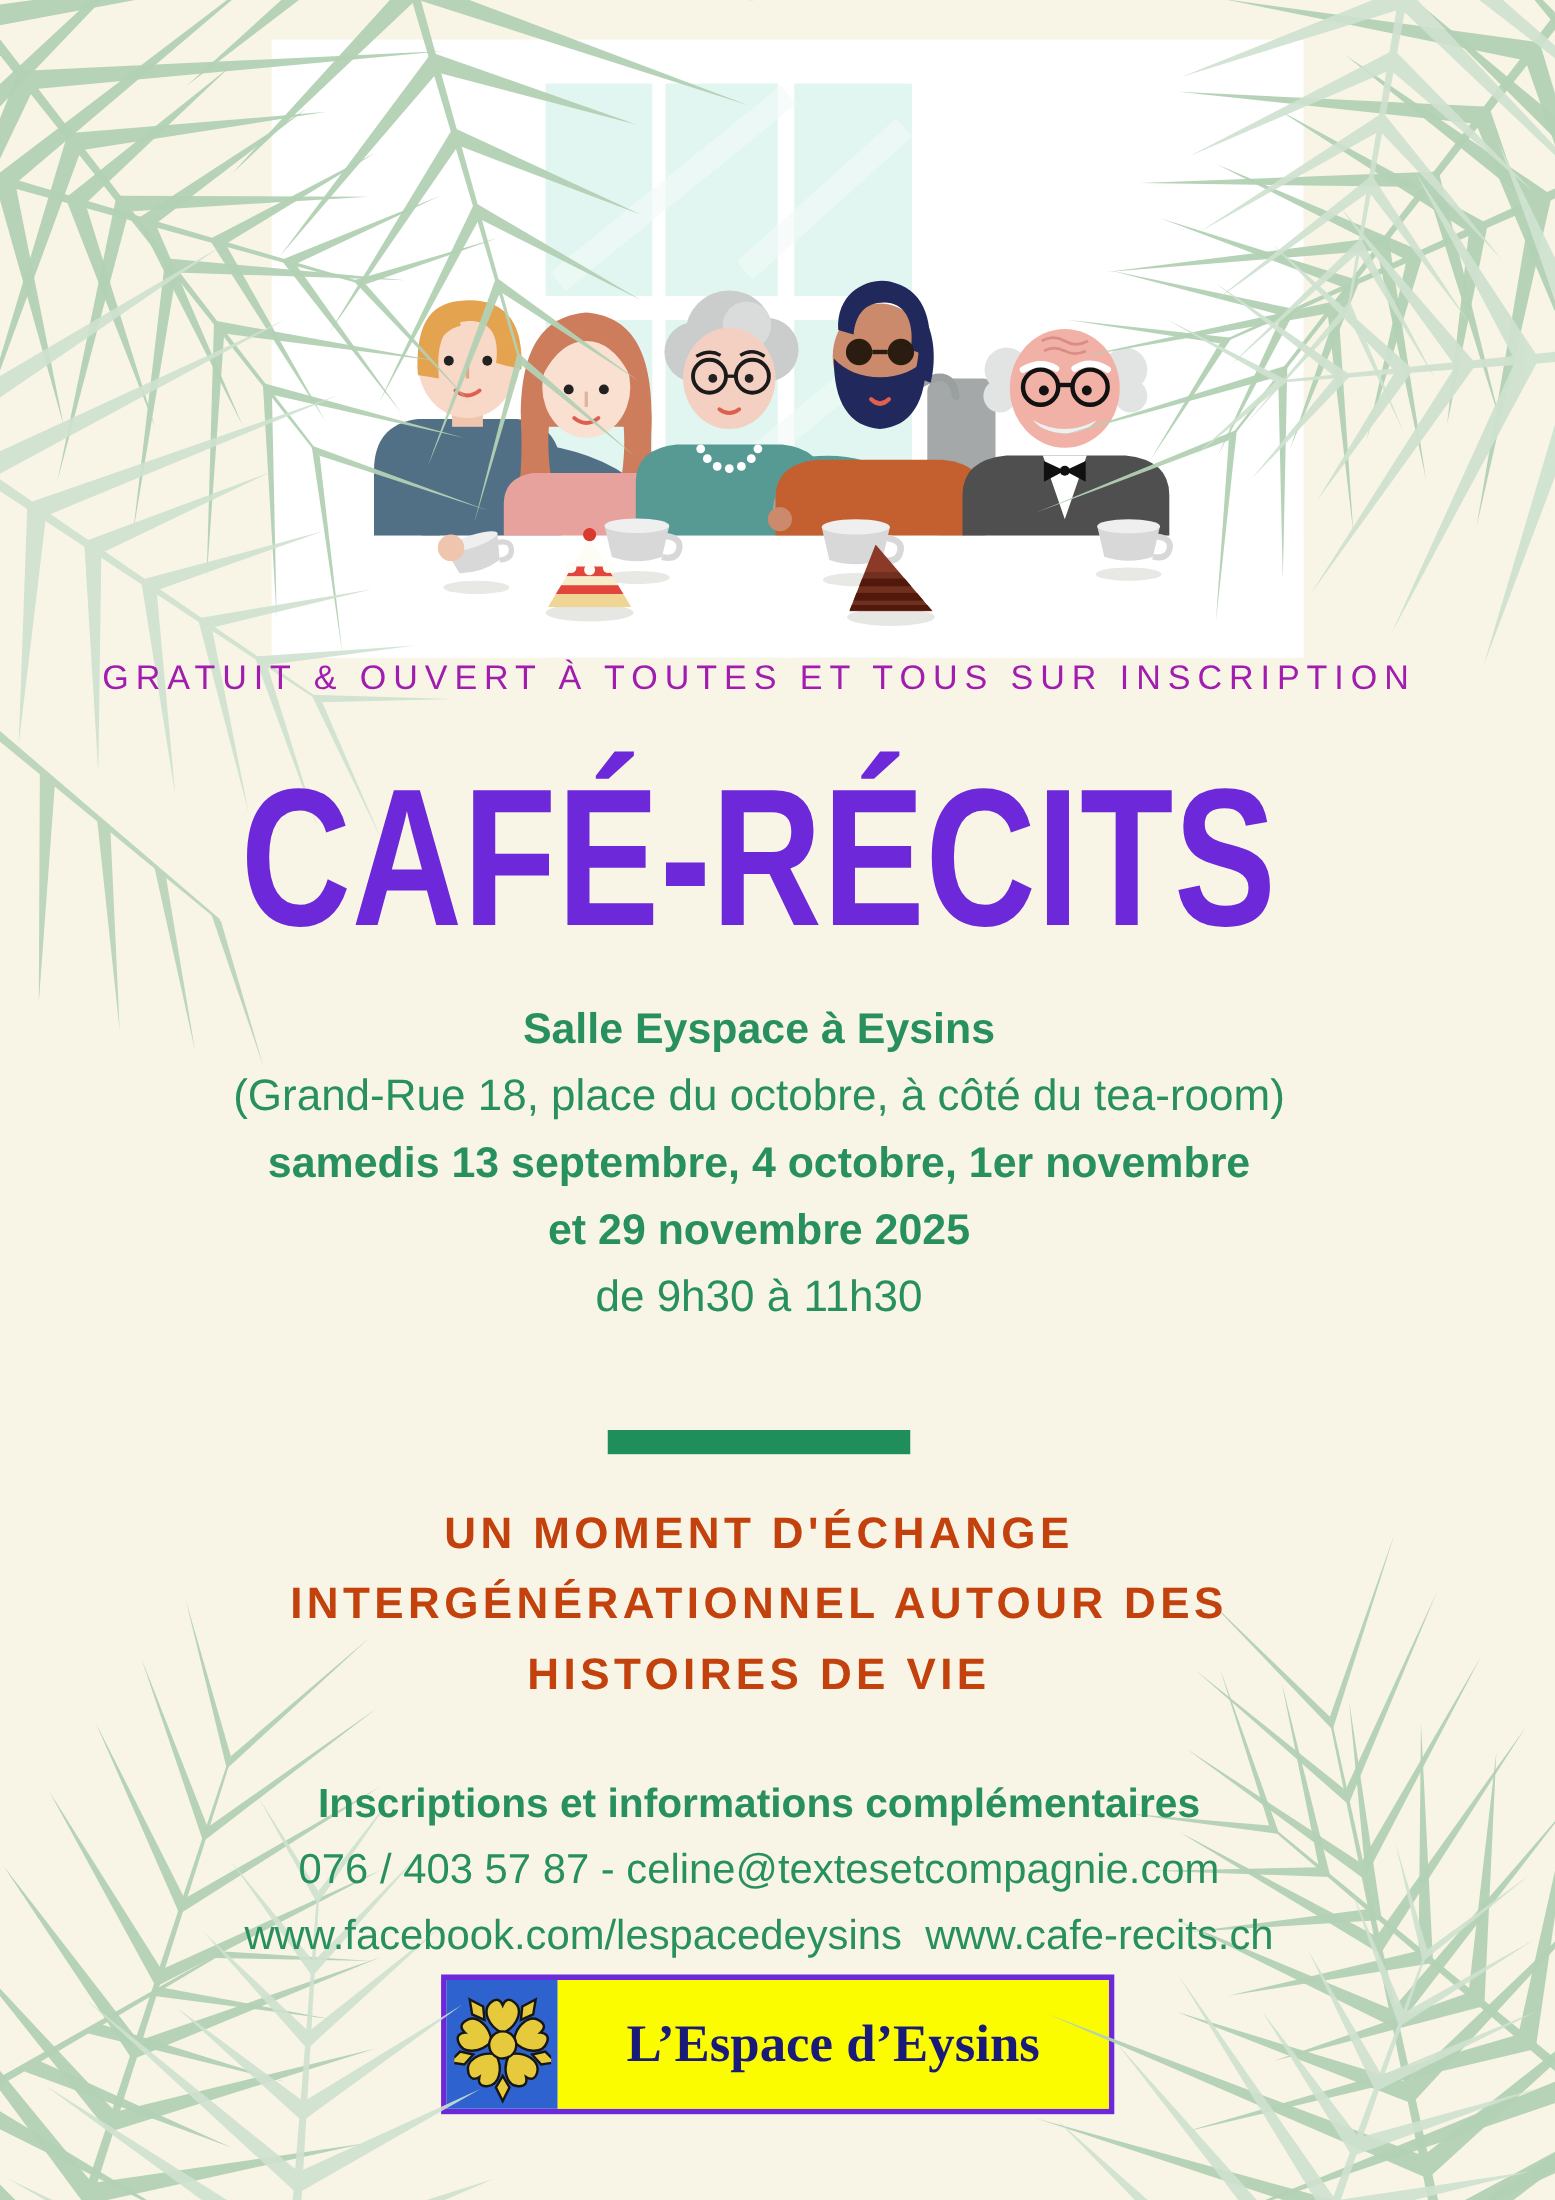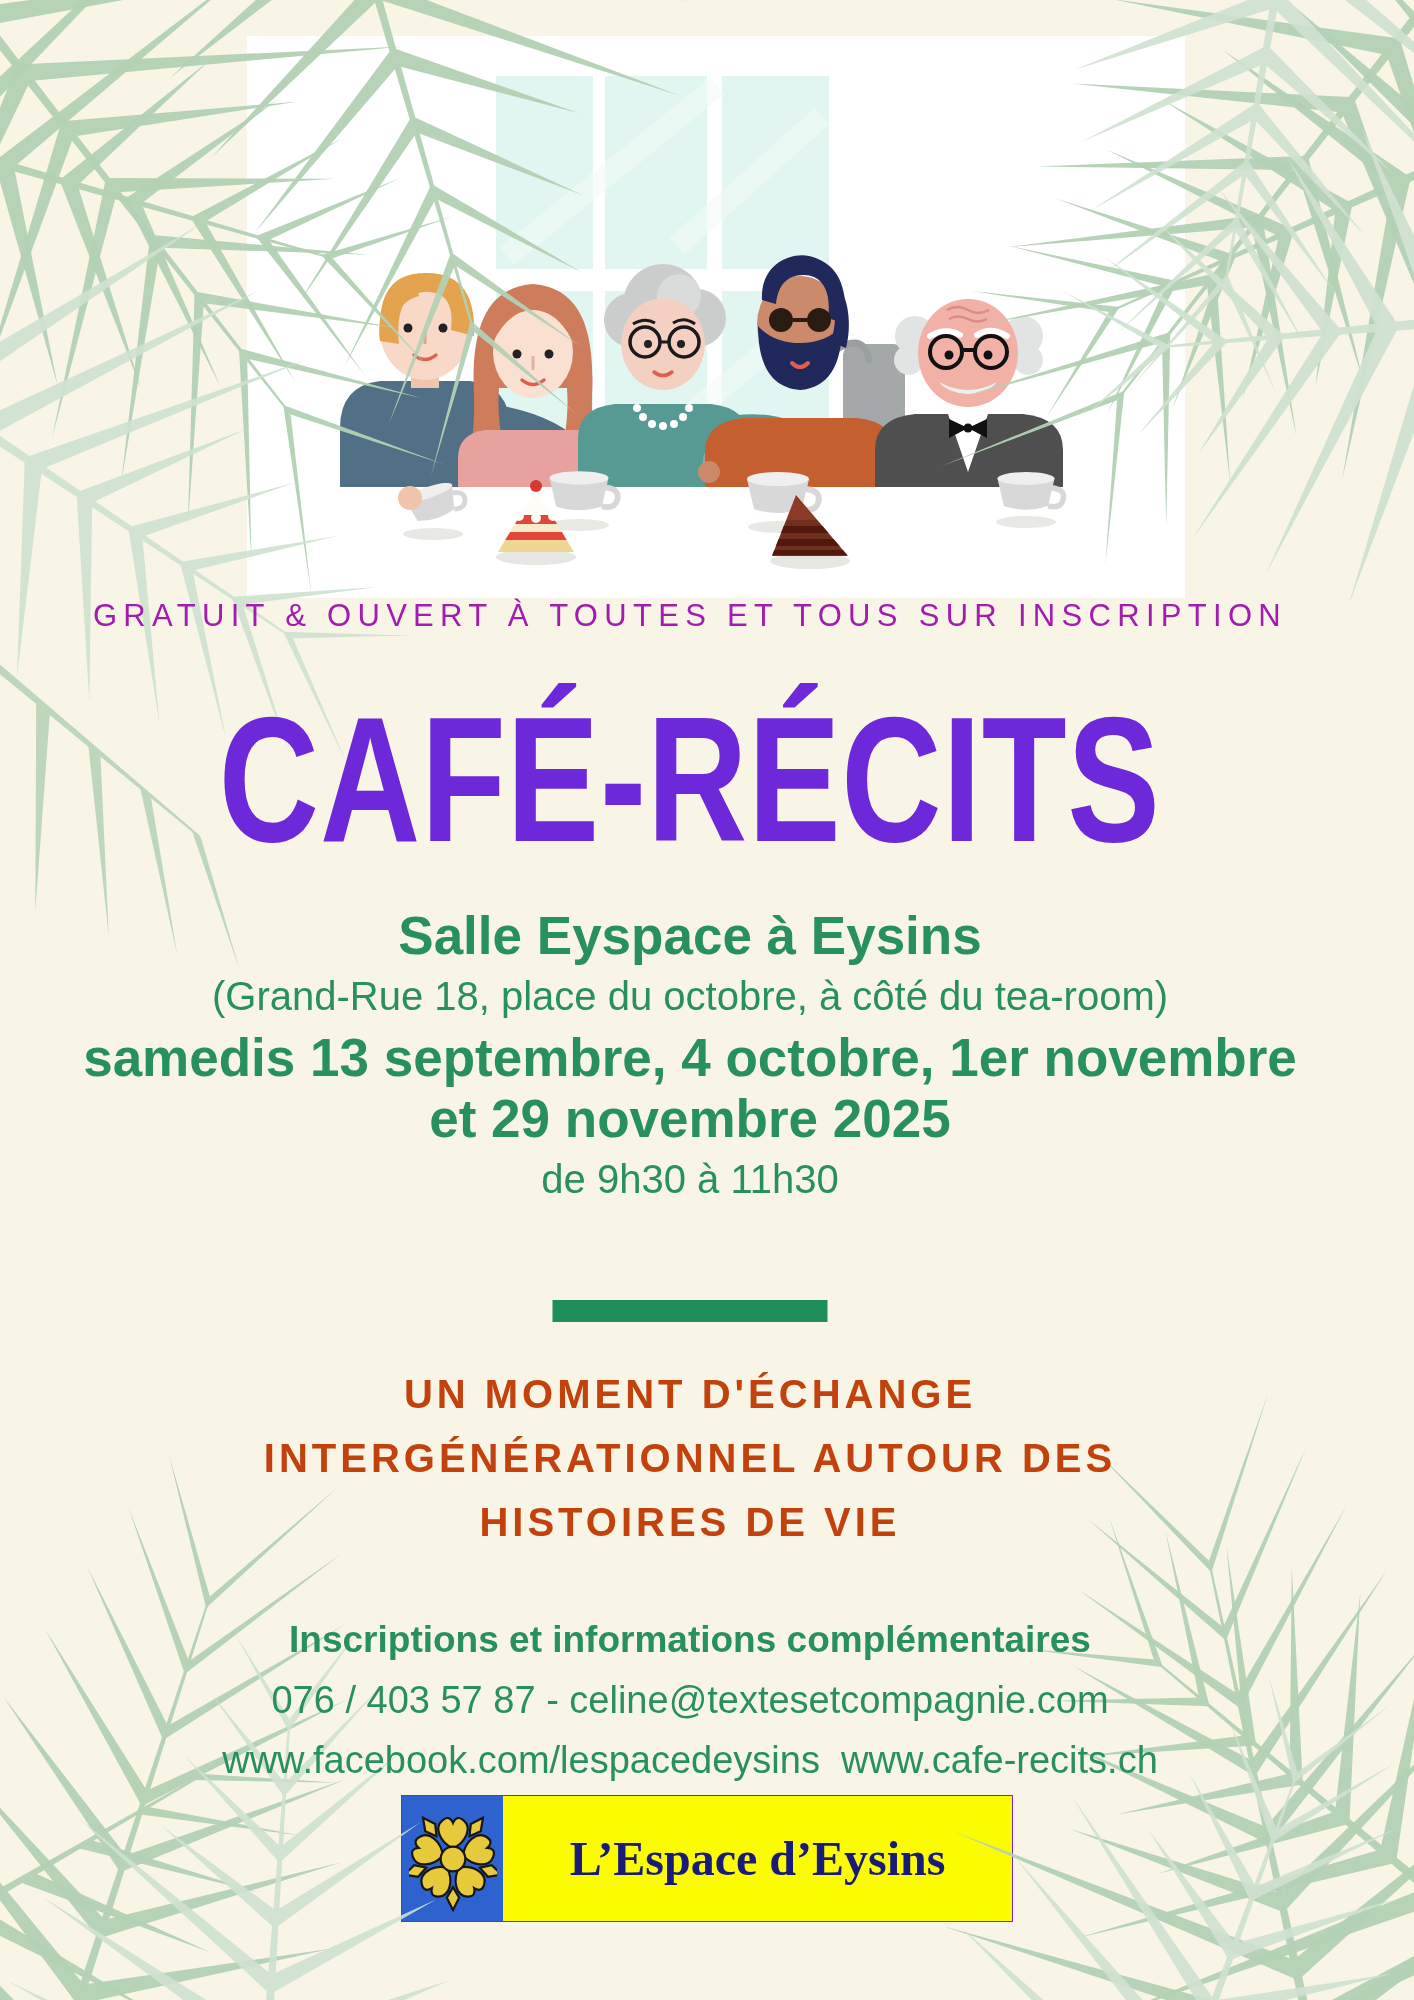--- a/index.html
+++ b/index.html
@@ -15,33 +15,33 @@
 
   
   .content{position:absolute;left:0;top:0;width:1380px;height:2000px;z-index:3;text-align:center;color:#28905f;}
   .line{position:absolute;width:100%;left:0;white-space:nowrap;}
 
   .eyebrow{top:598px;font-size:31px;letter-spacing:6.3px;font-weight:400;color:#a21caf;}
   .title{top:690px;font-size:178px;line-height:180px;font-weight:700;color:#6d28d9;}
   .title .squeeze{display:inline-block;transform:scaleX(.78);transform-origin:50% 50%;letter-spacing:1px;}
 
   .venue{top:905px;font-size:40px;line-height:61px;}
-  .venue .b{font-weight:700;font-size:53px;}
+  .venue .b{font-weight:700;font-size:39px;}
 
   .divider{position:absolute;top:1300px;left:50%;transform:translateX(-50%);width:275px;height:22px;background:#1f8e5b;}
 
   .tagline{top:1362px;font-size:40px;line-height:64px;font-weight:700;letter-spacing:4px;color:#c2410c;}
 
   .contact{top:1610px;font-size:38px;line-height:60px;}
   .contact .b{font-weight:700;font-size:37px;}
   .pre{white-space:pre;}
 
   
   .banner{position:absolute;left:401px;top:1795px;width:612px;height:127px;box-sizing:border-box;
-          border:1px solid #6d28d9;display:flex;z-index:1;}
+          border:5px solid #6d28d9;display:flex;z-index:1;}
   .banner .shield{width:101px;background:#2e63cf;display:flex;align-items:center;justify-content:center;}
   .banner .label{flex:1;background:#fcfc00;display:flex;align-items:center;justify-content:center;
                  font-family:"Liberation Serif",serif;font-weight:700;font-size:48px;color:#1a1a78;}
 </style>
 </head>
 <body>
 
 <div class="poster">
 
   <div class="illus">

